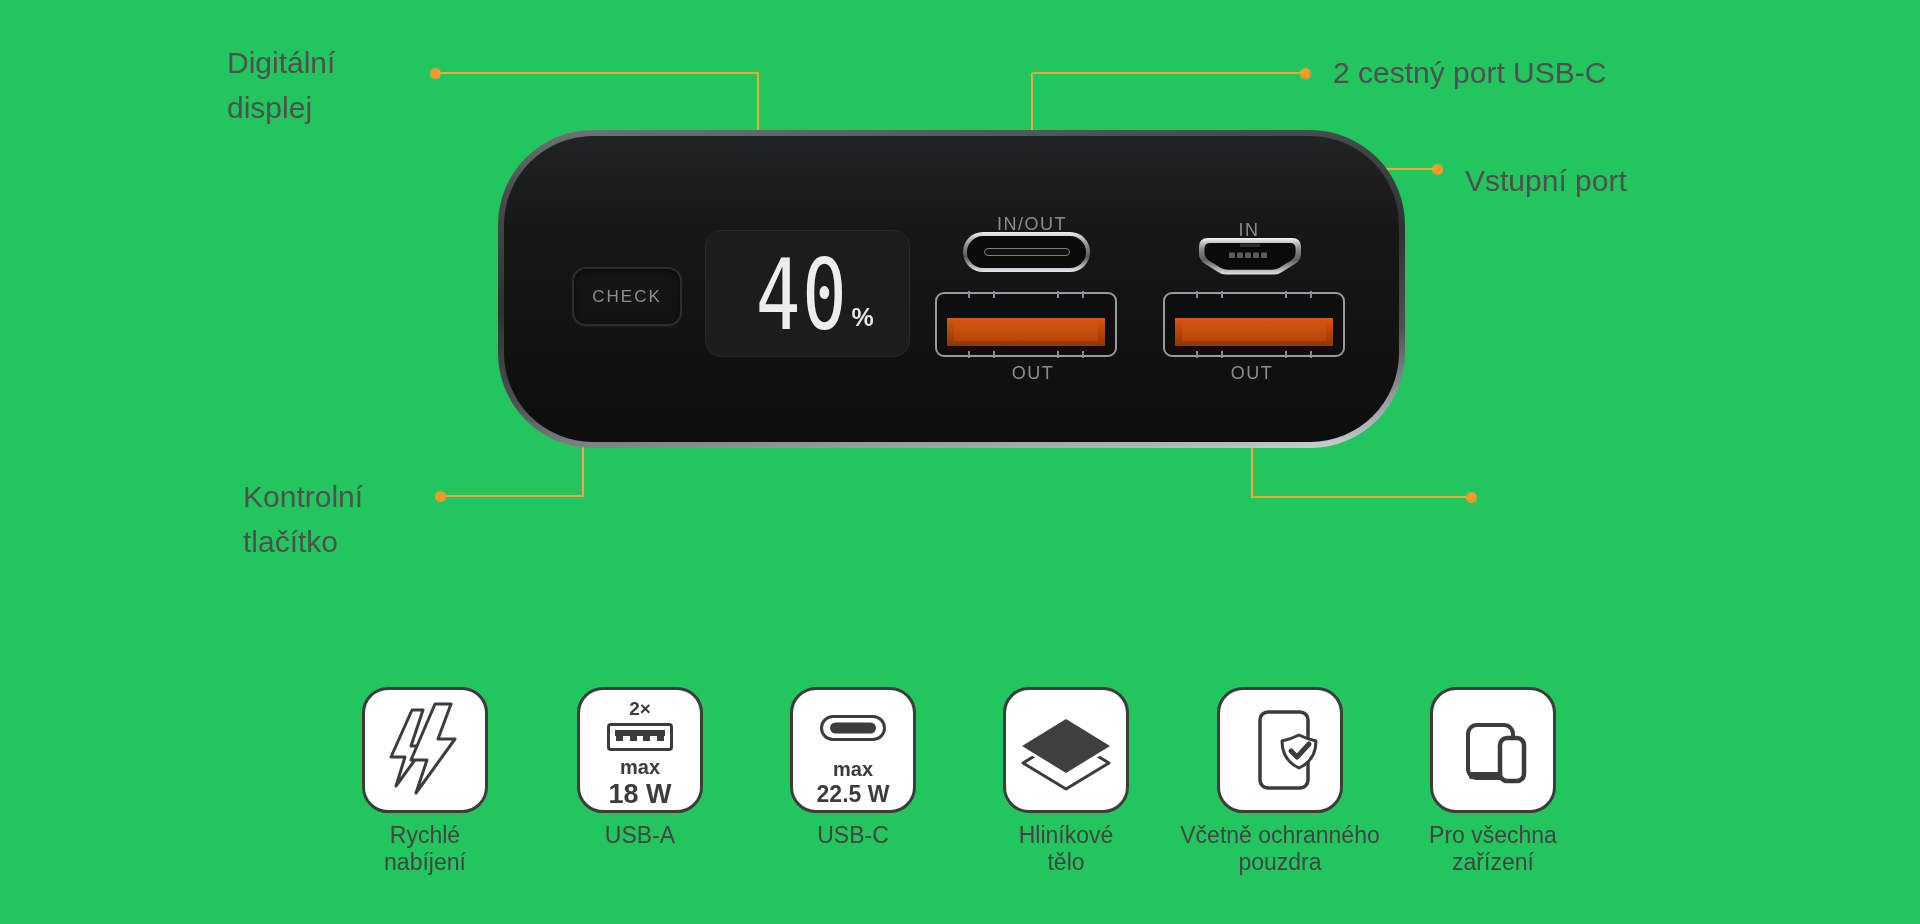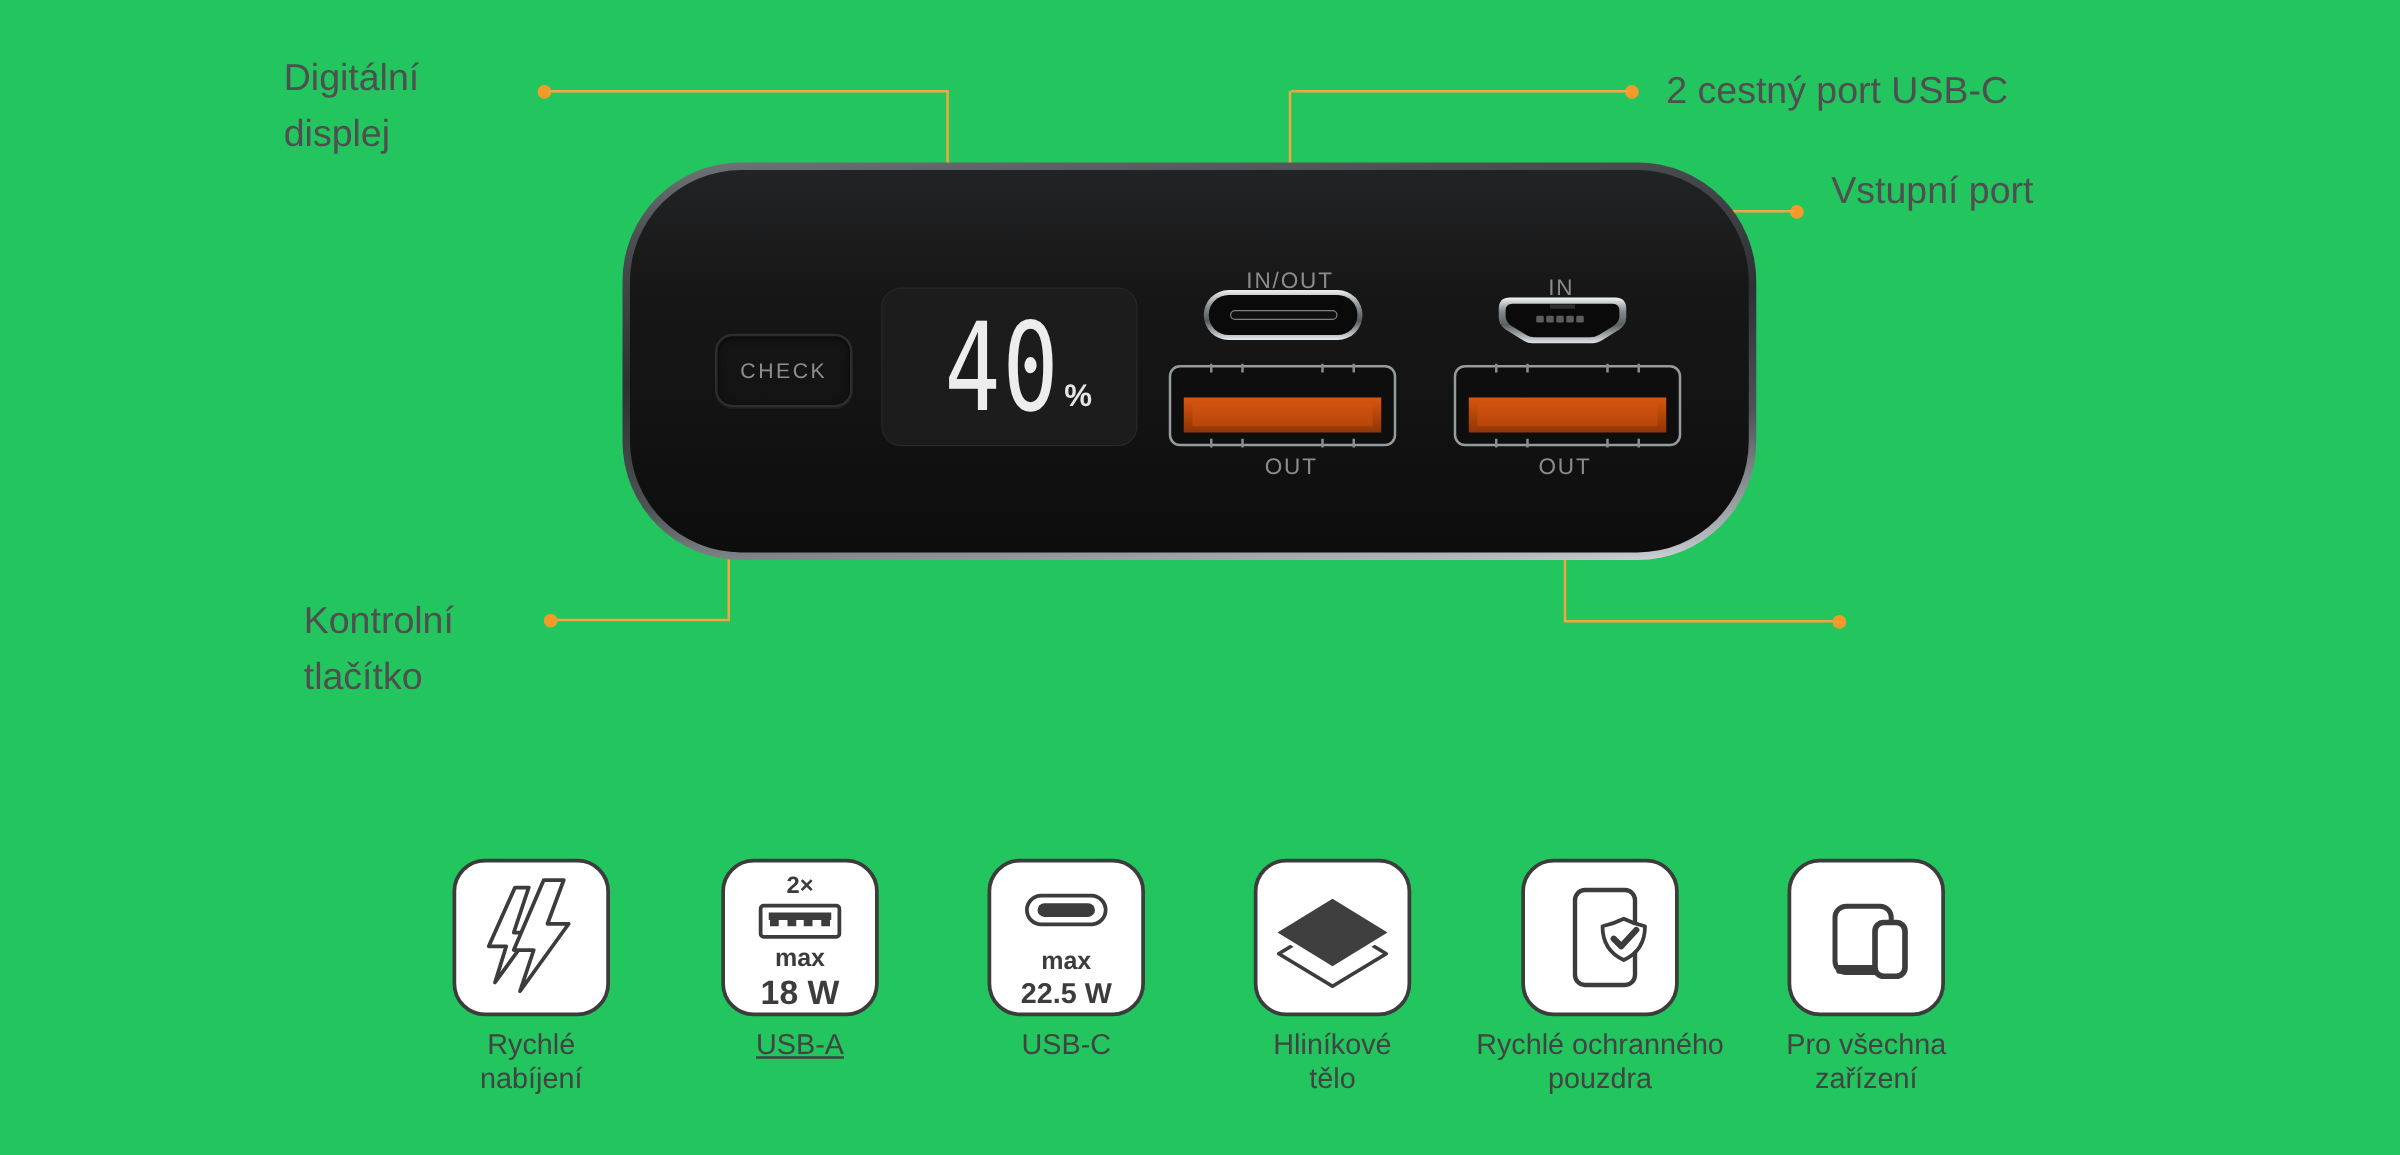--- a/index.html
+++ b/index.html
@@ -79,21 +79,21 @@
 
 <div class="canvas">
 
   <div class="callout" style="left:227px;top:40px;">
     <span>Digitální</span>
     <span>displej</span>
   </div>
   <div class="callout" style="left:1333px;top:50px;">
     <span>2 cestný port USB-C</span>
   </div>
-  <div class="callout" style="left:1465px;top:130px;">
+  <div class="callout" style="left:1465px;top:158px;">
     <span>Vstupní port</span>
   </div>
   <div class="callout" style="left:243px;top:474px;">
     <span>Kontrolní</span>
     <span>tlačítko</span>
   </div>
 
   <div class="dot" style="left:430px;top:68px;"></div>
   <div class="hline" style="left:439px;top:72px;width:320px;"></div>
   <div class="vline" style="left:757px;top:73px;height:162px;"></div>
@@ -217,21 +217,21 @@
       <div class="f2-teeth">
           <i></i>
           <i></i>
           <i></i>
           <i></i>
         </div>
     </div>
     <div class="bold-dark f2-mid">max</div>
     <div class="bold-dark f2-val">18 W</div>
   </div>
-  <div class="feat-label" style="left:520px;text-decoration:underline;">
+  <div class="feat-label" style="left:520px;">
     <span>USB-A</span>
   </div>
 
   <div class="feat" style="left:790px;">
     <div class="f3-pill">
         <i></i>
       </div>
     <div class="bold-dark f3-mid">max</div>
     <div class="bold-dark f3-val">22.5 W</div>
   </div>
@@ -251,21 +251,21 @@
   </div>
 
   <div class="feat" style="left:1217px;">
     <svg class="icon-svg" width="126" height="126" viewBox="0 0 126 126">
       <rect x="40" y="22" width="48" height="76" rx="8" fill="none" stroke="#3c3c3c" stroke-width="3.5"></rect>
       <path d="M79 45 c6 3 12 5 17 6 c0 13 -6 22 -17 27 c-11 -5 -17 -14 -17 -27 c5 -1 11 -3 17 -6 Z" fill="#ffffff" stroke="#3c3c3c" stroke-width="3" stroke-linejoin="round"></path>
       <path d="M71 61 l6 6 l12 -13" fill="none" stroke="#3c3c3c" stroke-width="5" stroke-linecap="round" stroke-linejoin="round"></path>
     </svg>
   </div>
   <div class="feat-label" style="left:1160px;">
-    <span>Rychlé ochranného</span>
+    <span>Včetně ochranného</span>
     <span>pouzdra</span>
   </div>
 
   <div class="feat" style="left:1430px;">
     <svg class="icon-svg" width="126" height="126" viewBox="0 0 126 126">
       <rect x="35" y="35" width="45" height="53" rx="9" fill="none" stroke="#3c3c3c" stroke-width="4"></rect>
       <rect x="36" y="82" width="43" height="7" rx="2" fill="#3c3c3c"></rect>
       <rect x="67" y="48" width="24" height="43" rx="7" fill="#ffffff" stroke="#3c3c3c" stroke-width="4.5"></rect>
     </svg>
   </div>

